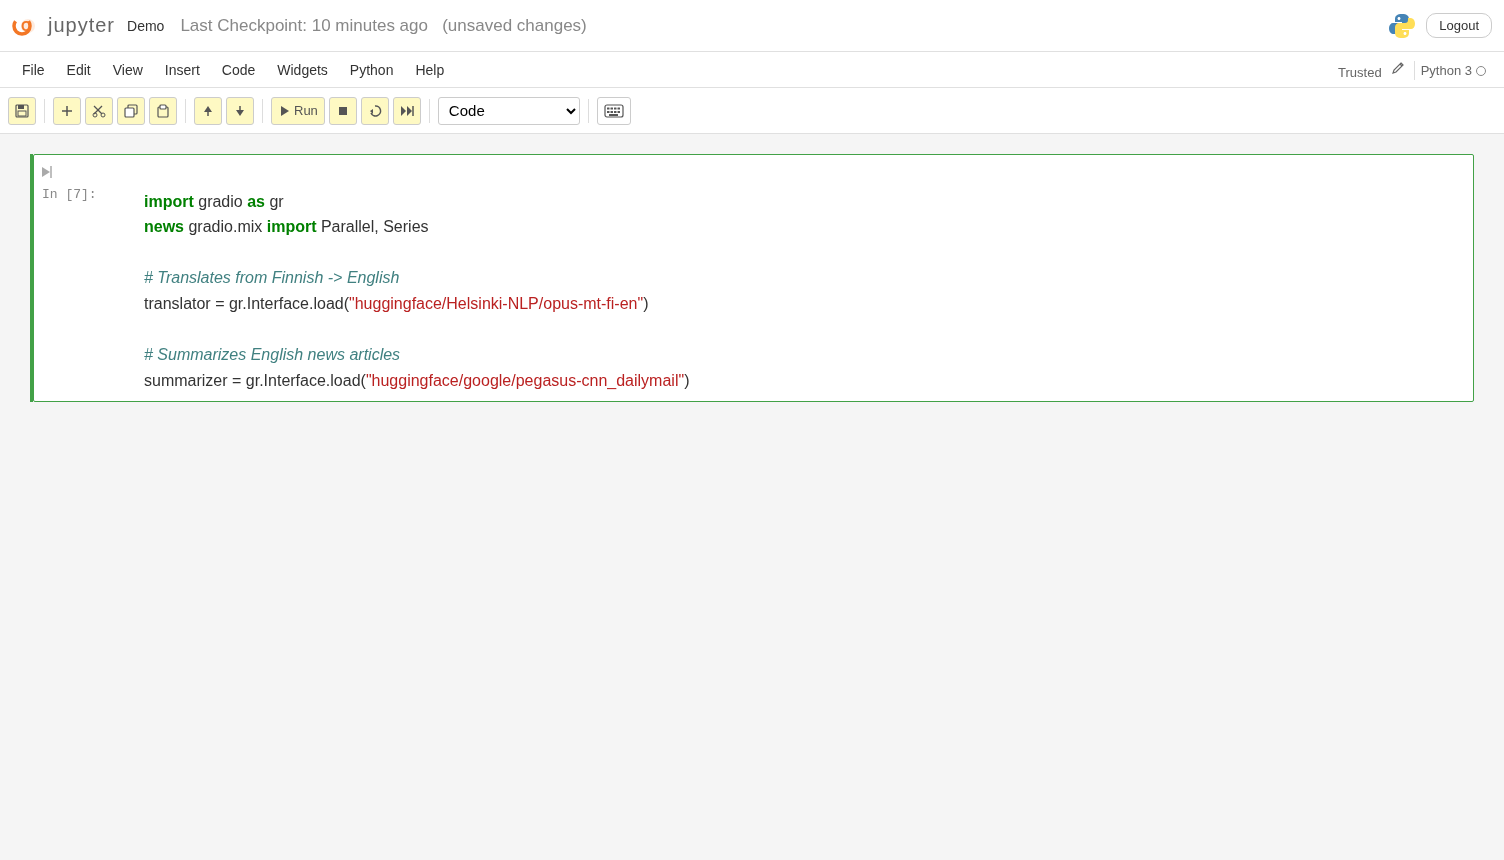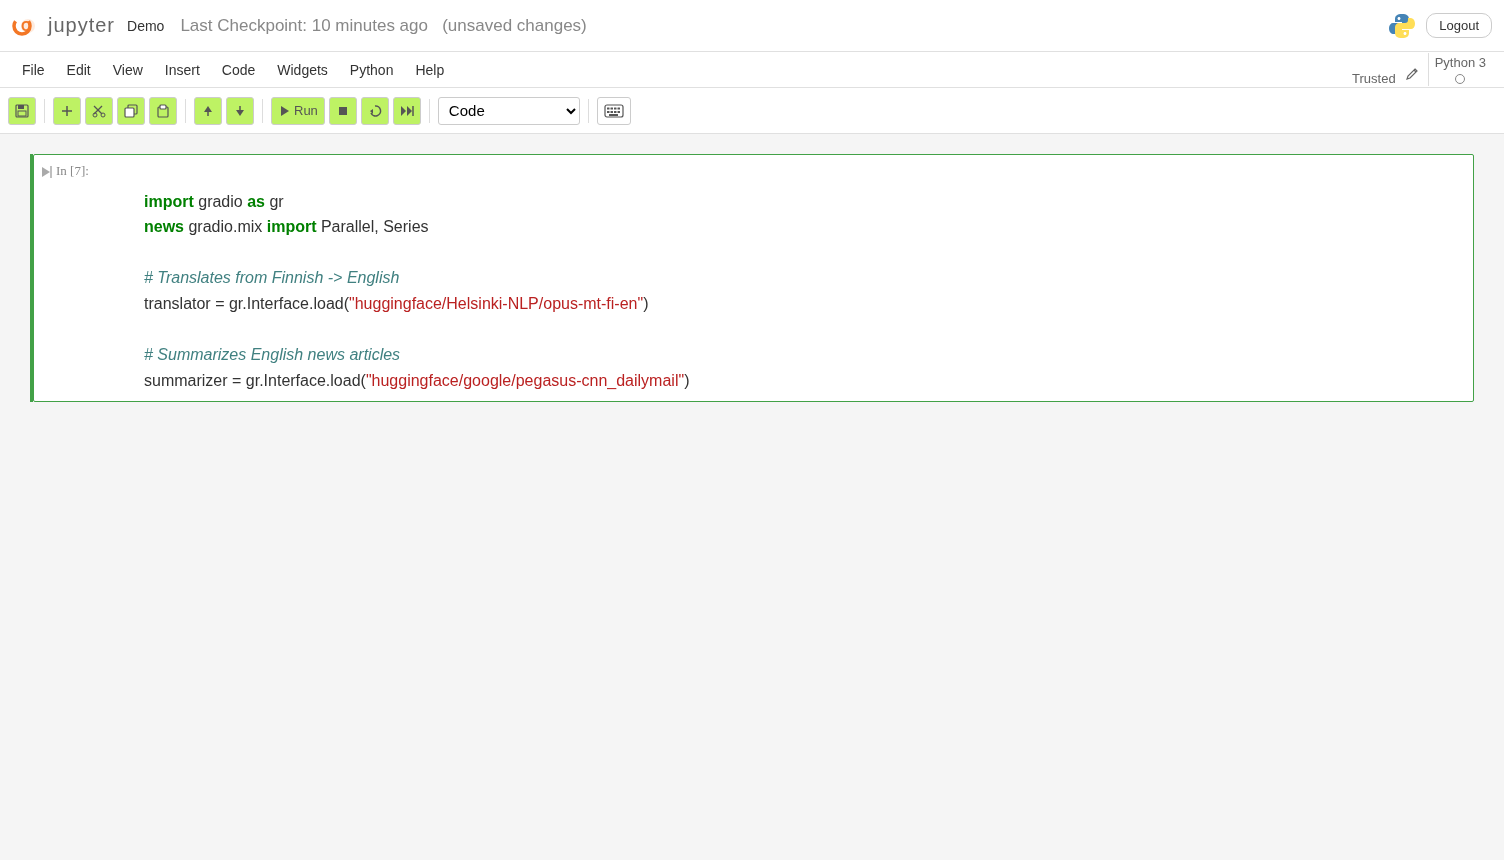--- a/index.html
+++ b/index.html
@@ -107,42 +107,41 @@
       padding: 2px 6px;
     }
     .kernel-indicator {
       display: flex;
       align-items: center;
       gap: 4px;
       font-size: 13px;
       color: #666;
       padding: 2px 6px;
       border-left: 1px solid #ddd;
-      flex-direction: column;
     }
     .kernel-dot {
       width: 10px;
       height: 10px;
       border-radius: 50%;
       border: 1px solid #888;
       background: transparent;
     }
 
     
     #toolbar {
       background: #fff;
       border-bottom: 1px solid #e0e0e0;
       padding: 4px 8px;
       height: 46px;
       display: flex;
       align-items: center;
       gap: 4px;
     }
     .toolbar-btn {
-      background: #bef264;
+      background: #fef9c3;
       border: 1px solid #ccc;
       border-radius: 3px;
       padding: 4px 6px;
       cursor: pointer;
       font-size: 14px;
       color: #555;
       min-width: 28px;
       height: 28px;
       display: flex;
       align-items: center;
@@ -201,25 +200,26 @@
       border-radius: 2px;
     }
     .cell-inner {
       display: flex;
     }
     .cell-label {
       min-width: 110px;
       padding: 8px 8px 0 8px;
       font-size: 13px;
       color: #888;
-      font-family: Liberation Serif, serif;
+      font-family: Liberation Mono, monospace;
       display: flex;
       align-items: flex-start;
       gap: 4px;
       user-select: none;
+      flex-direction: column;
     }
     .cell-content {
       flex: 1;
       padding: 8px 8px 8px 0;
       font-family: Liberation Sans, sans-serif;
       font-size: 16px;
       line-height: 1.6;
       white-space: pre;
       color: #333;
     }

